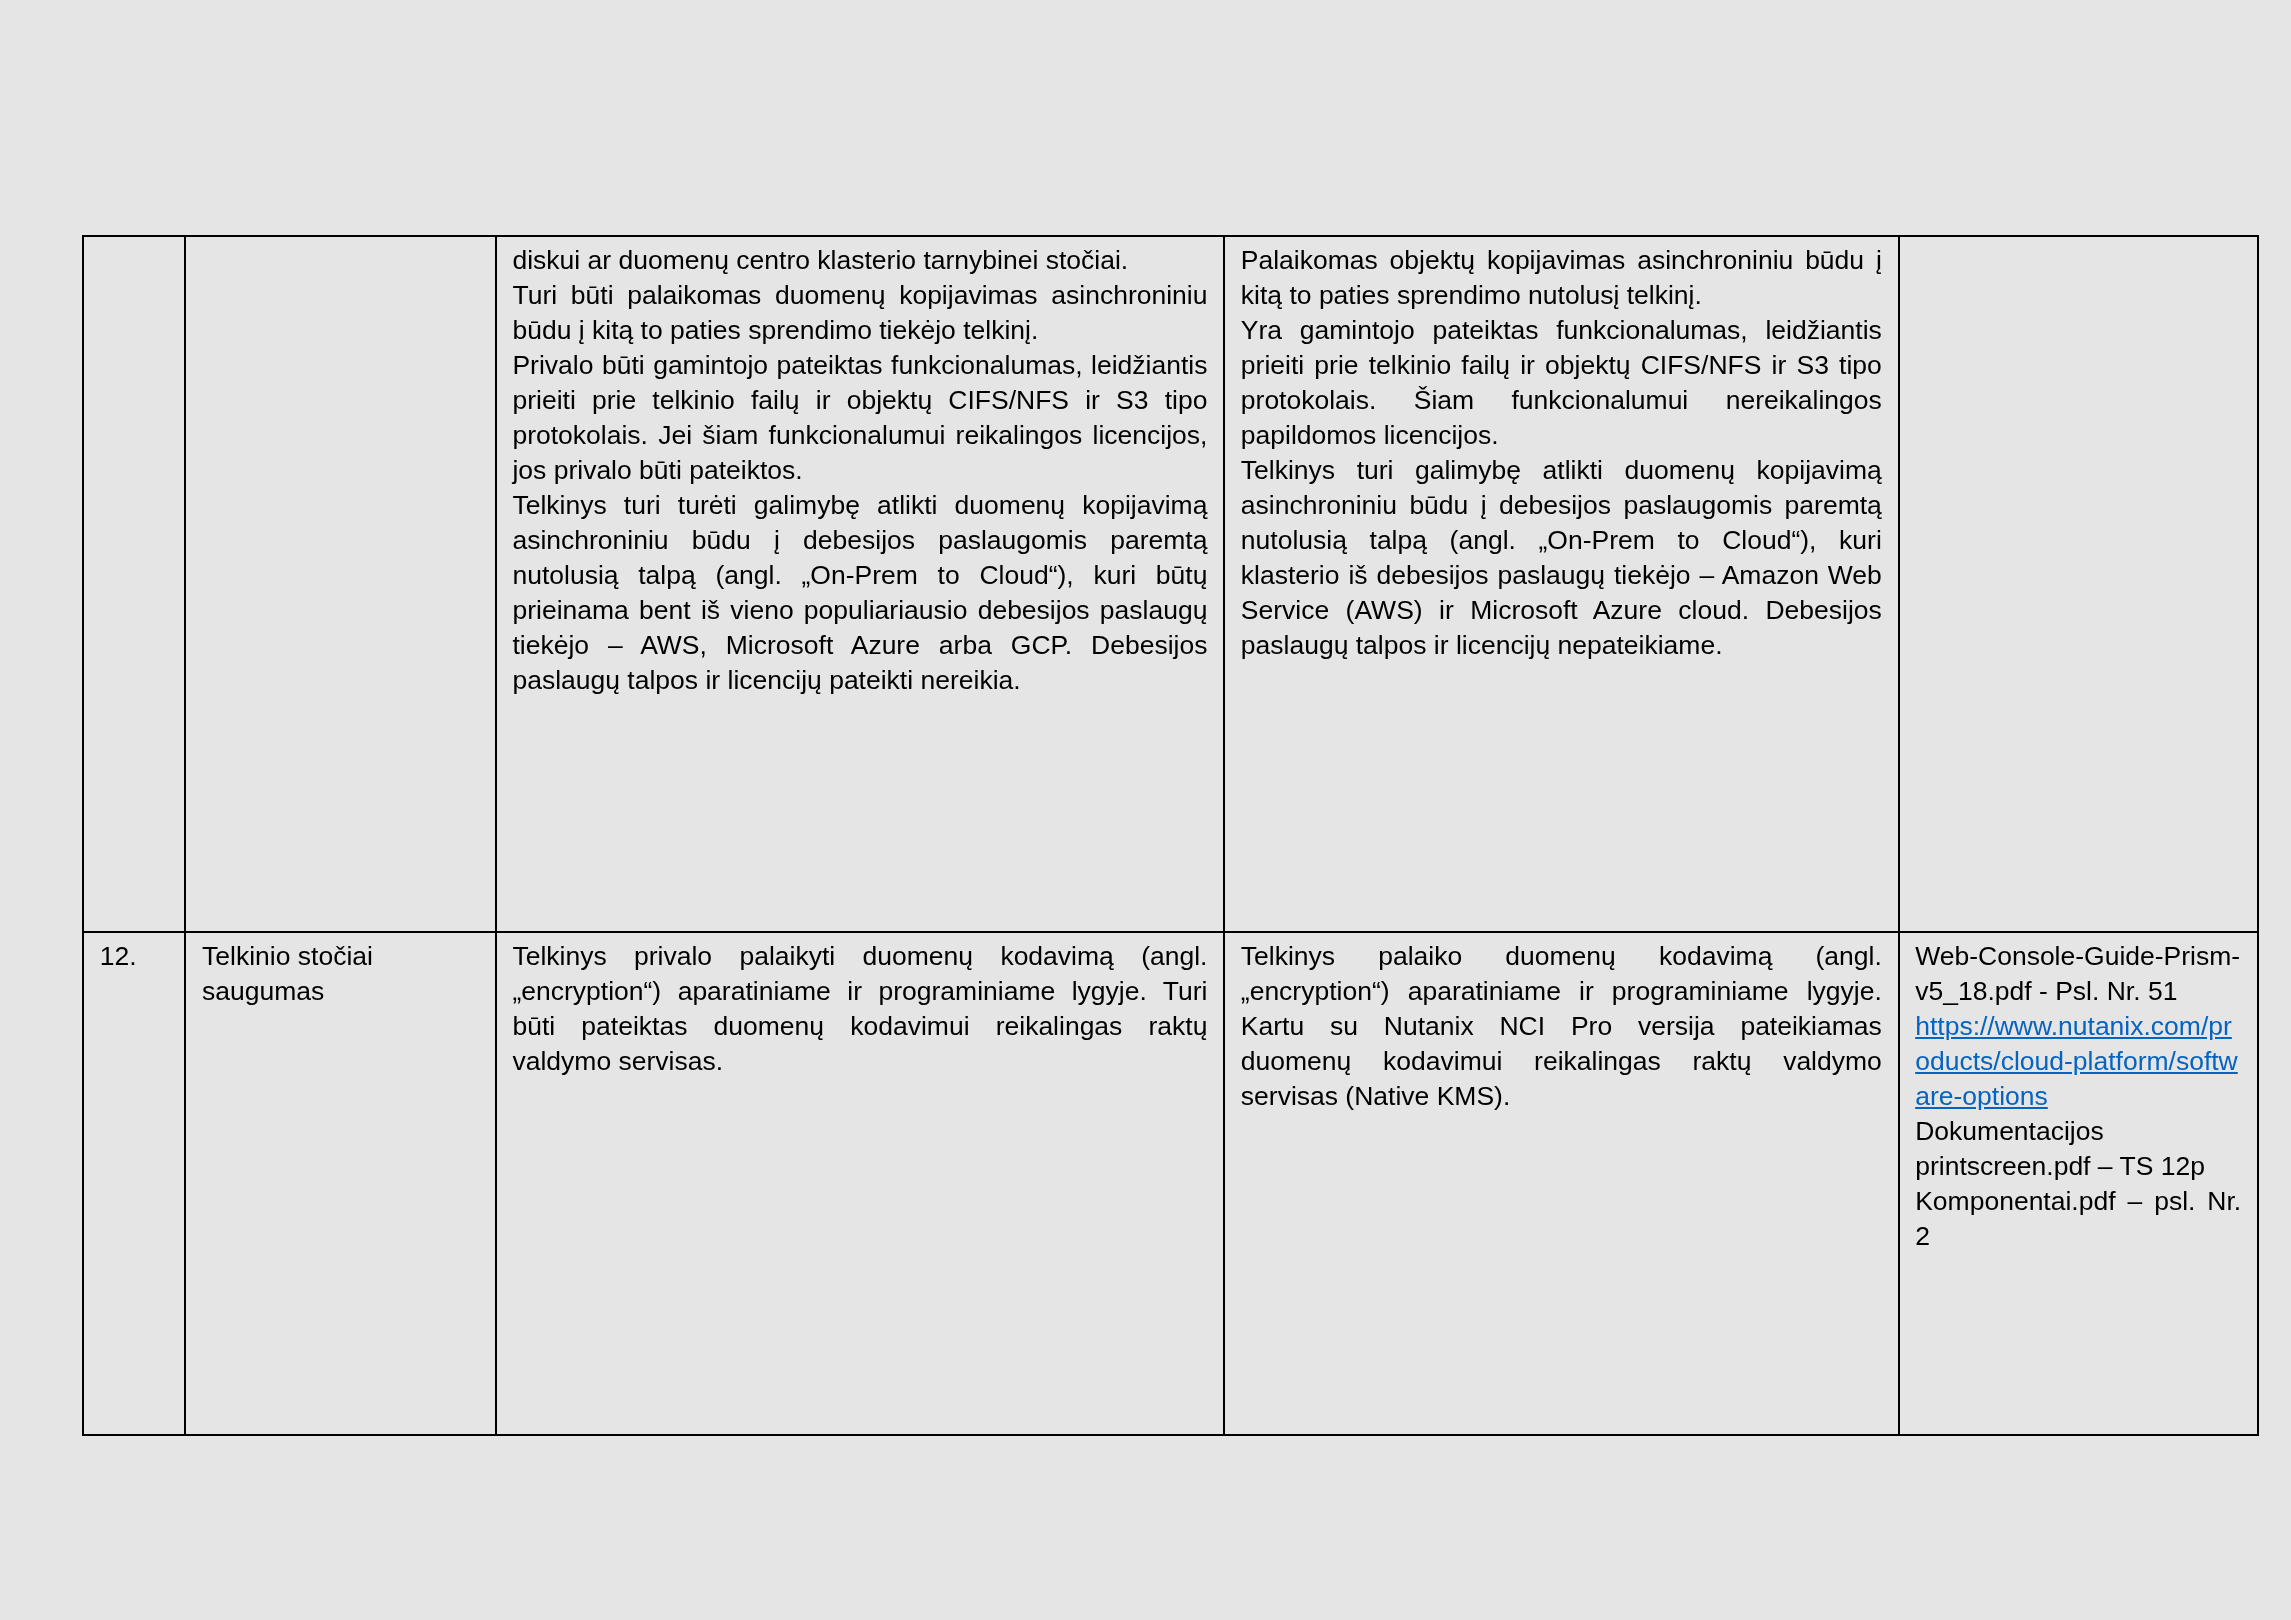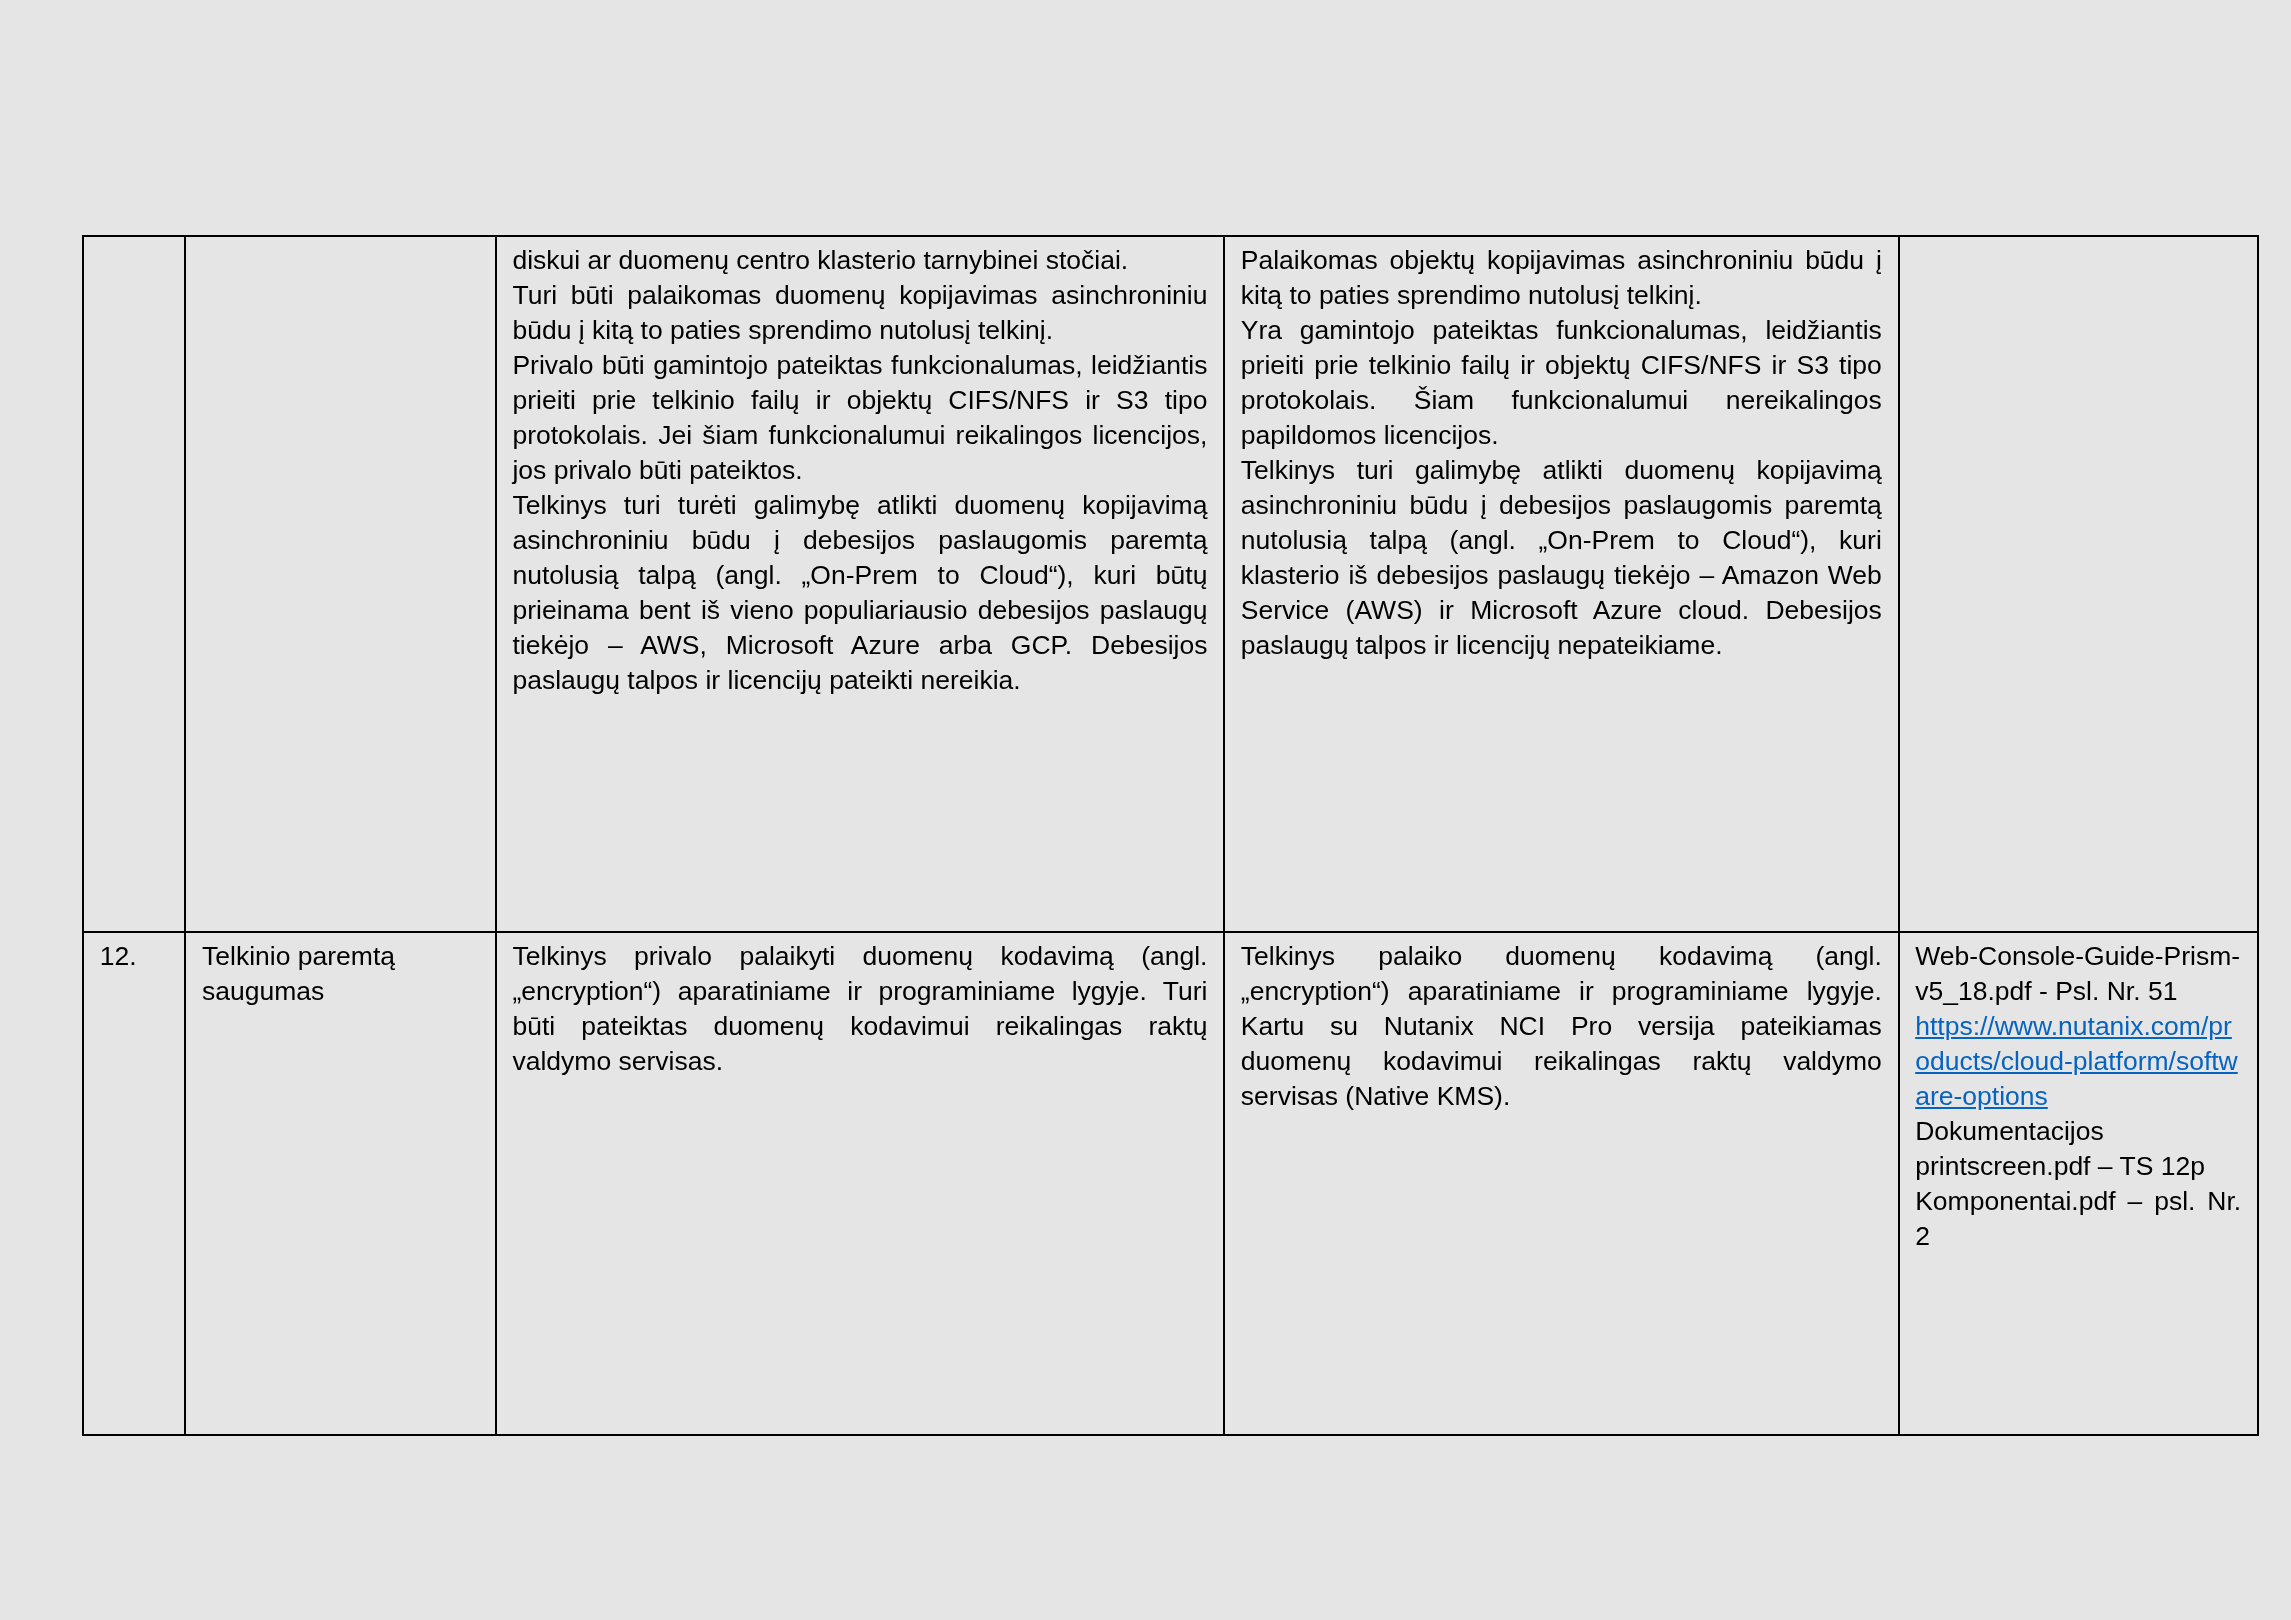--- a/index.html
+++ b/index.html
@@ -63,38 +63,38 @@
 
       <tr class="row-cont">
         <td class="col-num">
           <p></p>
         </td>
         <td class="col-label">
           <p></p>
         </td>
         <td class="col-req">
           <p>diskui ar duomenų centro klasterio tarnybinei stočiai.</p>
-          <p>Turi būti palaikomas duomenų kopijavimas asinchroniniu būdu į kitą to paties sprendimo nutolusį telkinį.</p>
+          <p>Turi būti palaikomas duomenų kopijavimas asinchroniniu būdu į kitą to paties sprendimo tiekėjo telkinį.</p>
           <p>Privalo būti gamintojo pateiktas funkcionalumas, leidžiantis prieiti prie telkinio failų ir objektų CIFS/NFS ir S3 tipo protokolais. Jei šiam funkcionalumui reikalingos licencijos, jos privalo būti pateiktos.</p>
           <p>Telkinys turi turėti galimybę atlikti duomenų kopijavimą asinchroniniu būdu į debesijos paslaugomis paremtą nutolusią talpą (angl. „On-Prem to Cloud“), kuri būtų prieinama bent iš vieno populiariausio debesijos paslaugų tiekėjo – AWS, Microsoft Azure arba GCP. Debesijos paslaugų talpos ir licencijų pateikti nereikia.</p>
         </td>
         <td class="col-resp">
           <p>Palaikomas objektų kopijavimas asinchroniniu būdu į kitą to paties sprendimo nutolusį telkinį.</p>
           <p>Yra gamintojo pateiktas funkcionalumas, leidžiantis prieiti prie telkinio failų ir objektų CIFS/NFS ir S3 tipo protokolais. Šiam funkcionalumui nereikalingos papildomos licencijos.</p>
           <p>Telkinys turi galimybę atlikti duomenų kopijavimą asinchroniniu būdu į debesijos paslaugomis paremtą nutolusią talpą (angl. „On-Prem to Cloud“), kuri klasterio iš debesijos paslaugų tiekėjo – Amazon Web Service (AWS) ir Microsoft Azure cloud. Debesijos paslaugų talpos ir licencijų nepateikiame.</p>
         </td>
         <td class="col-ref"></td>
       </tr>
 
       <tr class="row-12">
         <td class="col-num">
           <p>12.</p>
         </td>
         <td class="col-label">
-          <p>Telkinio paremtą saugumas</p>
+          <p>Telkinio stočiai saugumas</p>
         </td>
         <td class="col-req">
           <p>Telkinys privalo palaikyti duomenų kodavimą (angl. „encryption“) aparatiniame ir programiniame lygyje. Turi būti pateiktas duomenų kodavimui reikalingas raktų valdymo servisas.</p>
         </td>
         <td class="col-resp">
           <p>Telkinys palaiko duomenų kodavimą (angl. „encryption“) aparatiniame ir programiniame lygyje. Kartu su Nutanix NCI Pro versija pateikiamas duomenų kodavimui reikalingas raktų valdymo servisas (Native KMS).</p>
         </td>
         <td class="col-ref">
           <p>Web-Console-Guide-Prism-v5_18.pdf - Psl. Nr. 51</p>
           <p>

